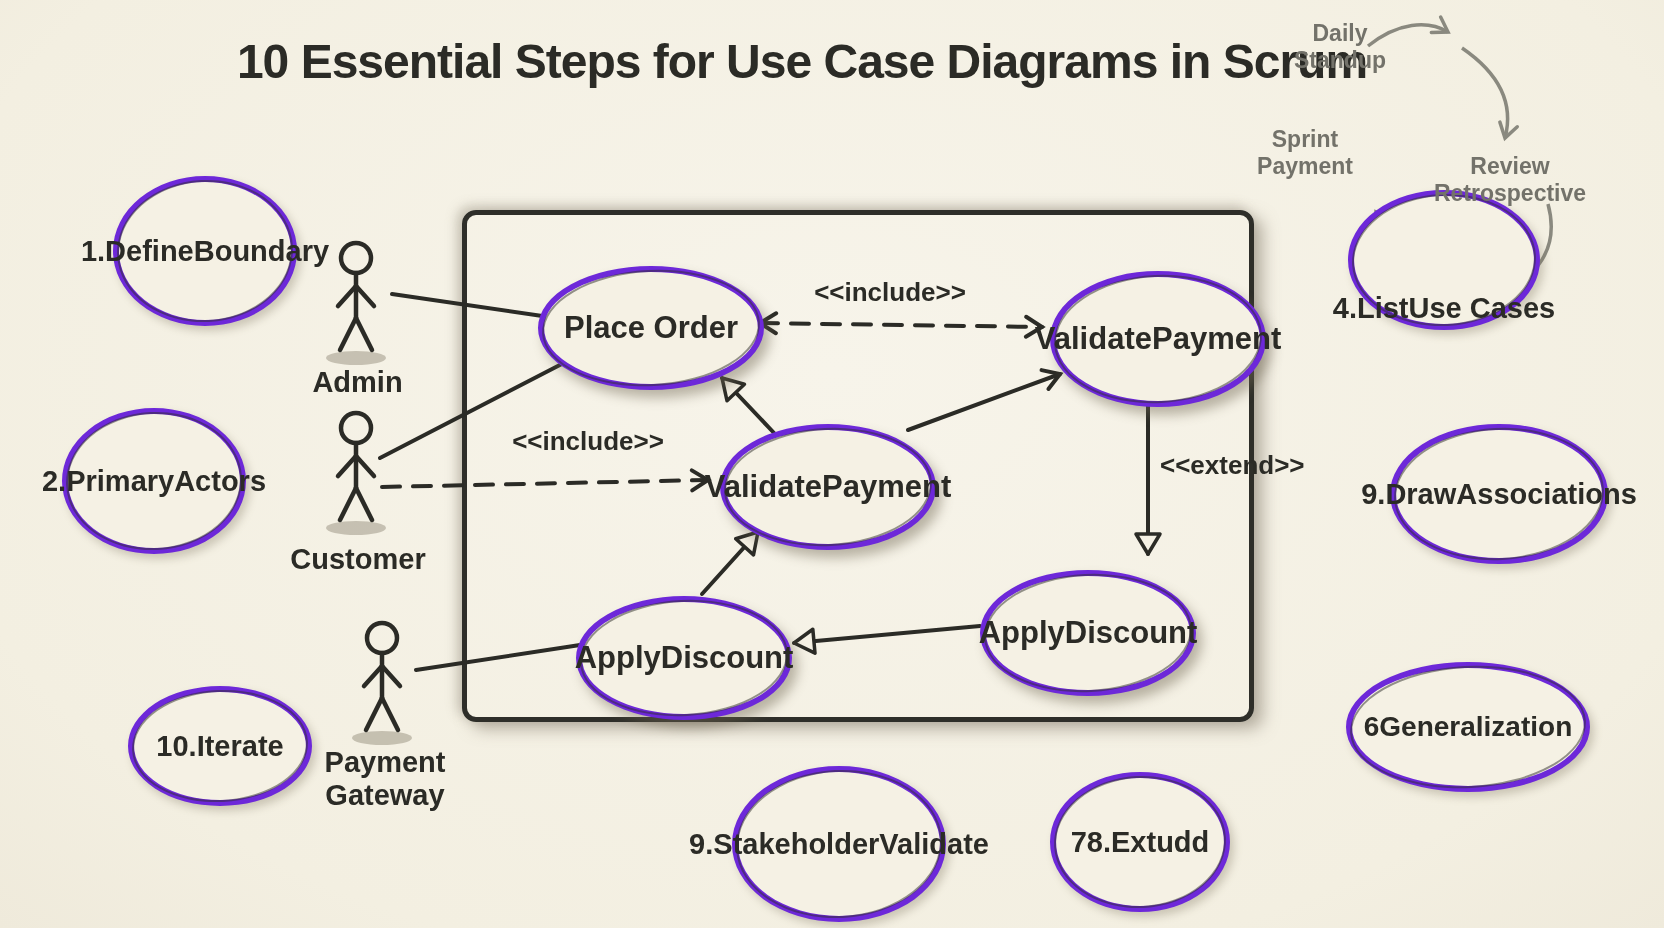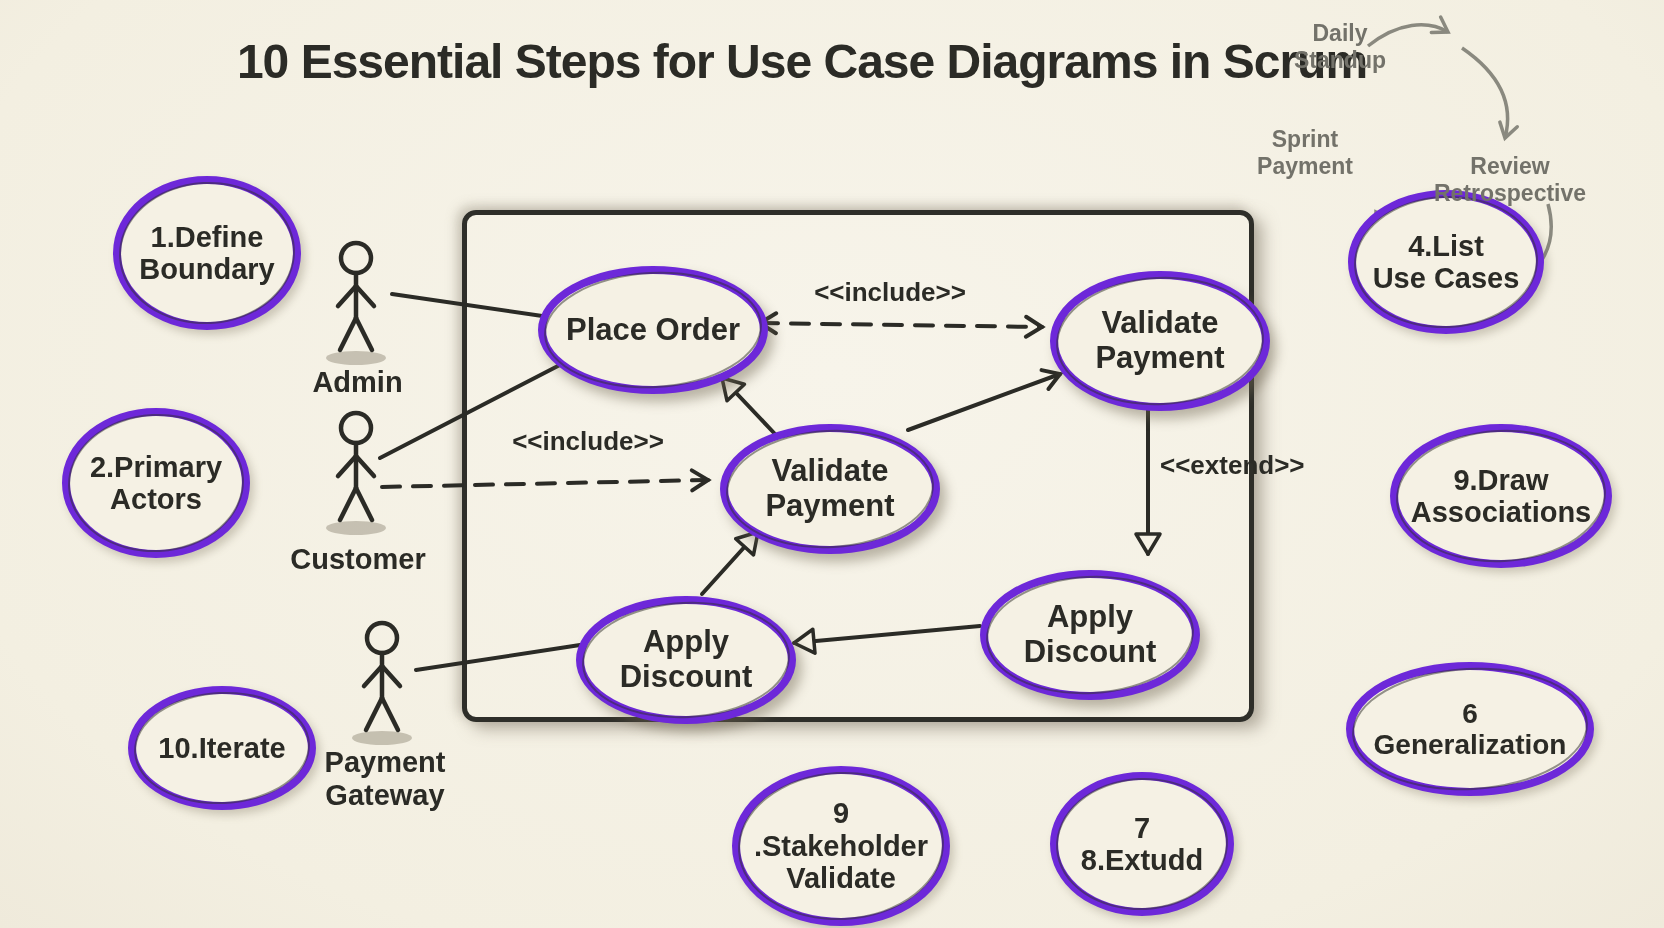--- a/index.html
+++ b/index.html
@@ -10,22 +10,22 @@
     color:#2b2b26;
   }
   .abs{position:absolute;}
   .title{
     left:92px;top:34px;width:1420px;text-align:center;
     font-size:48px;font-weight:700;letter-spacing:-1px;color:#2b2b26;
     white-space:nowrap;
   }
   
   .bubble{
-    position:absolute;border:8px solid #6d28d9;border-radius:50%;
-    display:flex;flex-direction:column;align-items:center;justify-content:center;
+    position:absolute;border:6px solid #6d28d9;border-radius:50%;
+    display:flex;flex-direction:row;align-items:center;justify-content:center;
     text-align:center;background:#f5f1e4;
     font-weight:700;line-height:1.12;
     box-shadow:4px 5px 9px rgba(121,112,92,.33);
   }
   .bubble::before{
     content:"";position:absolute;inset:-2px;border:2px solid rgba(46,46,41,.5);
     border-radius:50%;transform:rotate(-3deg);pointer-events:none;
   }
   .bubble .ln{white-space:nowrap;}
   .step{font-size:29px;}
@@ -109,21 +109,21 @@
 <div class="abs rel-label z4" style="left:1160px;top:450px;width:170px;text-align:left;">&lt;&lt;extend&gt;&gt;</div>
 
 <div class="bubble step z3" style="left:113px;top:176px;width:172px;height:138px;">
   <div class="ln">1.Define</div>
   <div class="ln">Boundary</div>
 </div>
 <div class="bubble step z3" style="left:62px;top:408px;width:172px;height:134px;">
   <div class="ln">2.Primary</div>
   <div class="ln">Actors</div>
 </div>
-<div class="bubble step z3" style="left:1348px;top:190px;width:180px;height:128px;">
+<div class="bubble step z3" style="left:1348px;top:190px;width:180px;height:128px;align-items:flex-end;">
   <div class="ln">4.List</div>
   <div class="ln">Use Cases</div>
 </div>
 <div class="bubble step z3" style="left:1390px;top:424px;width:206px;height:128px;">
   <div class="ln">9.Draw</div>
   <div class="ln">Associations</div>
 </div>
 <div class="bubble step z3" style="left:1346px;top:662px;width:232px;height:118px;font-size:28px;">
   <div class="ln">6</div>
   <div class="ln">Generalization</div>

